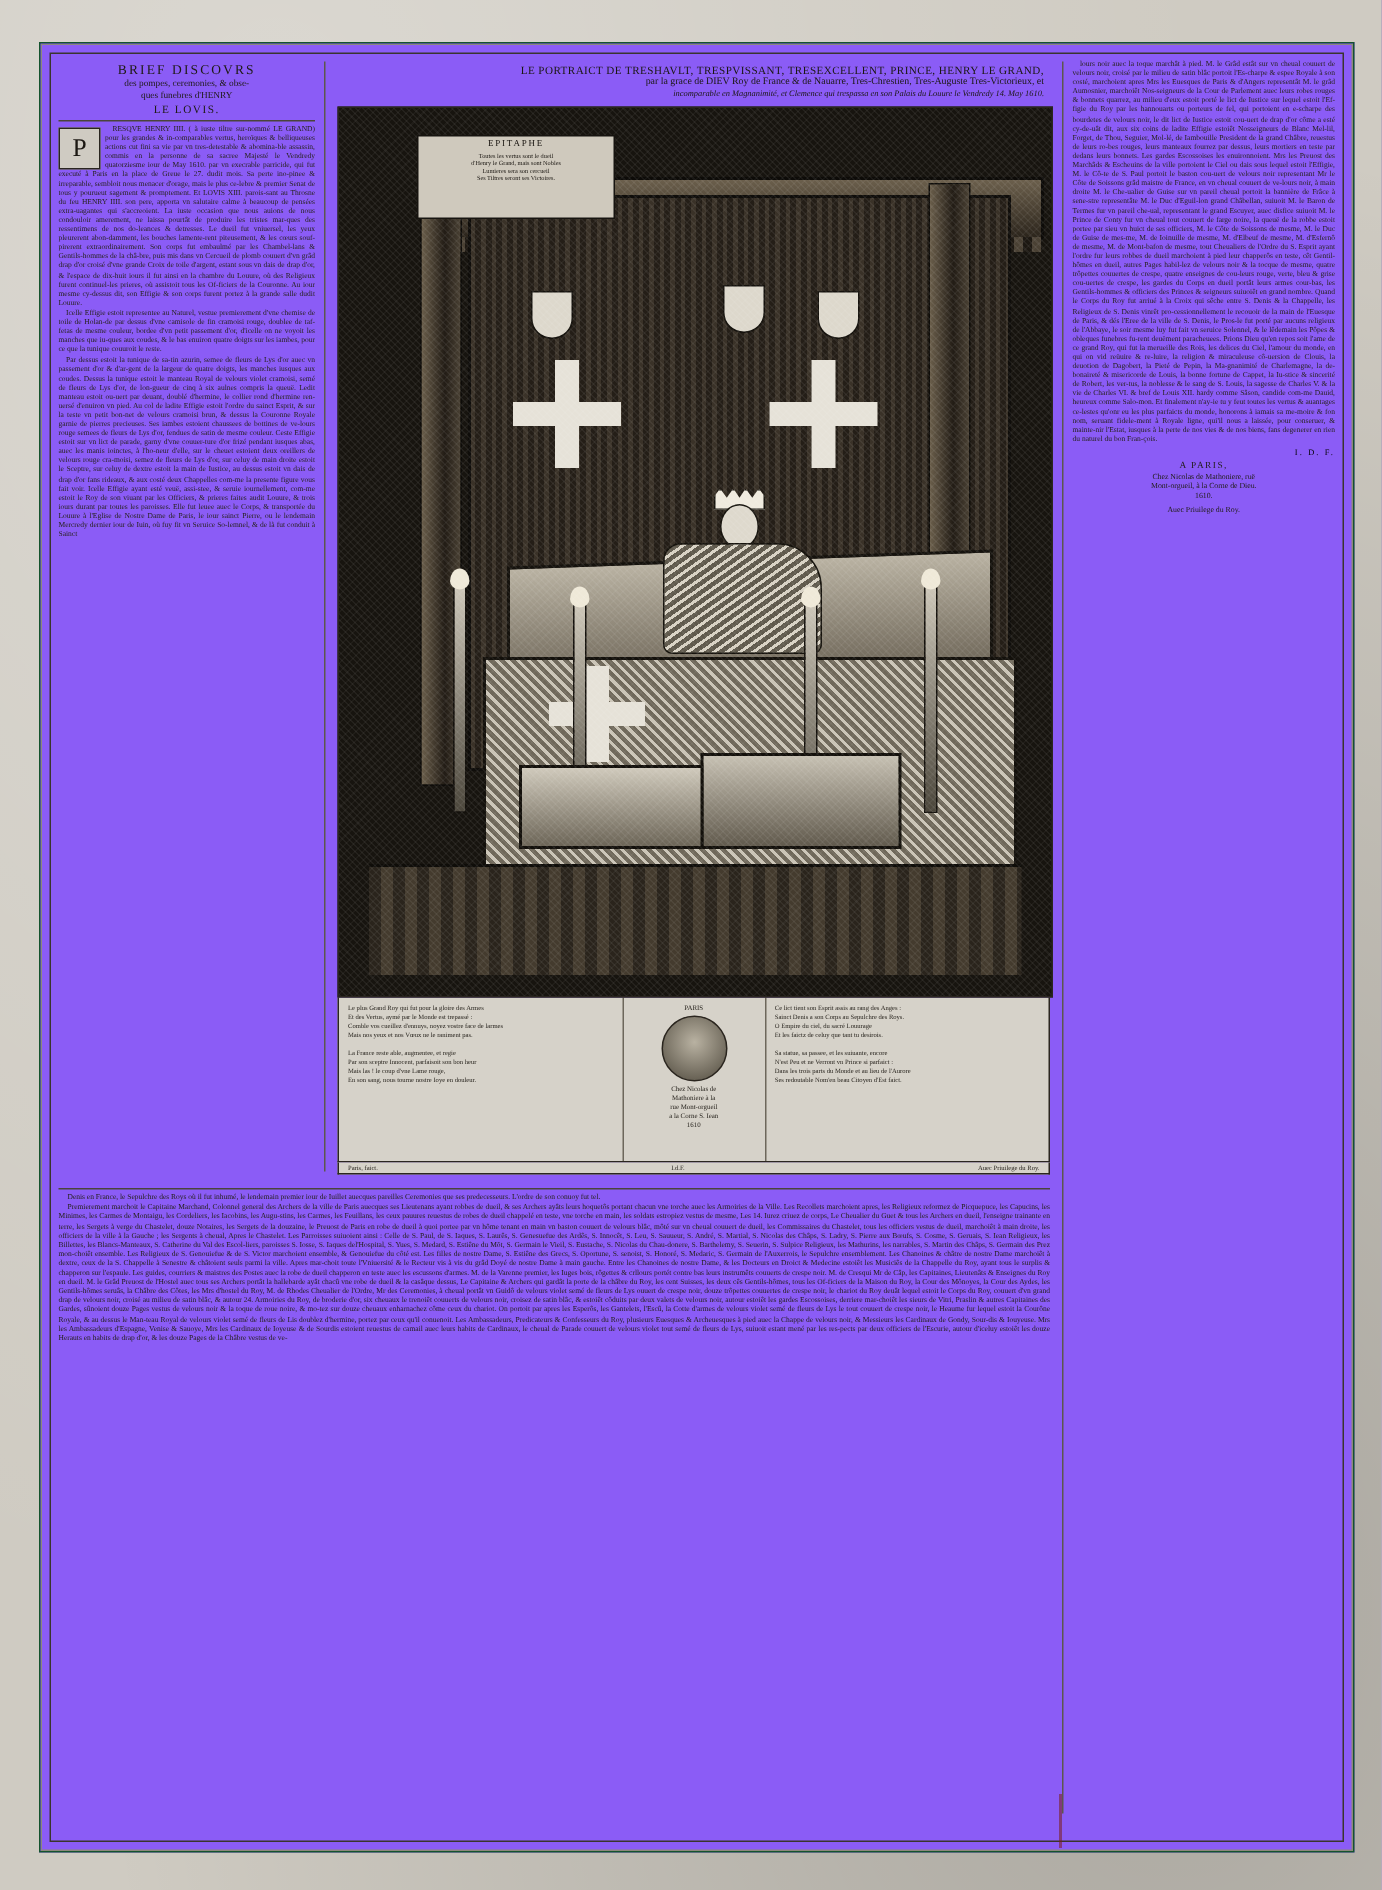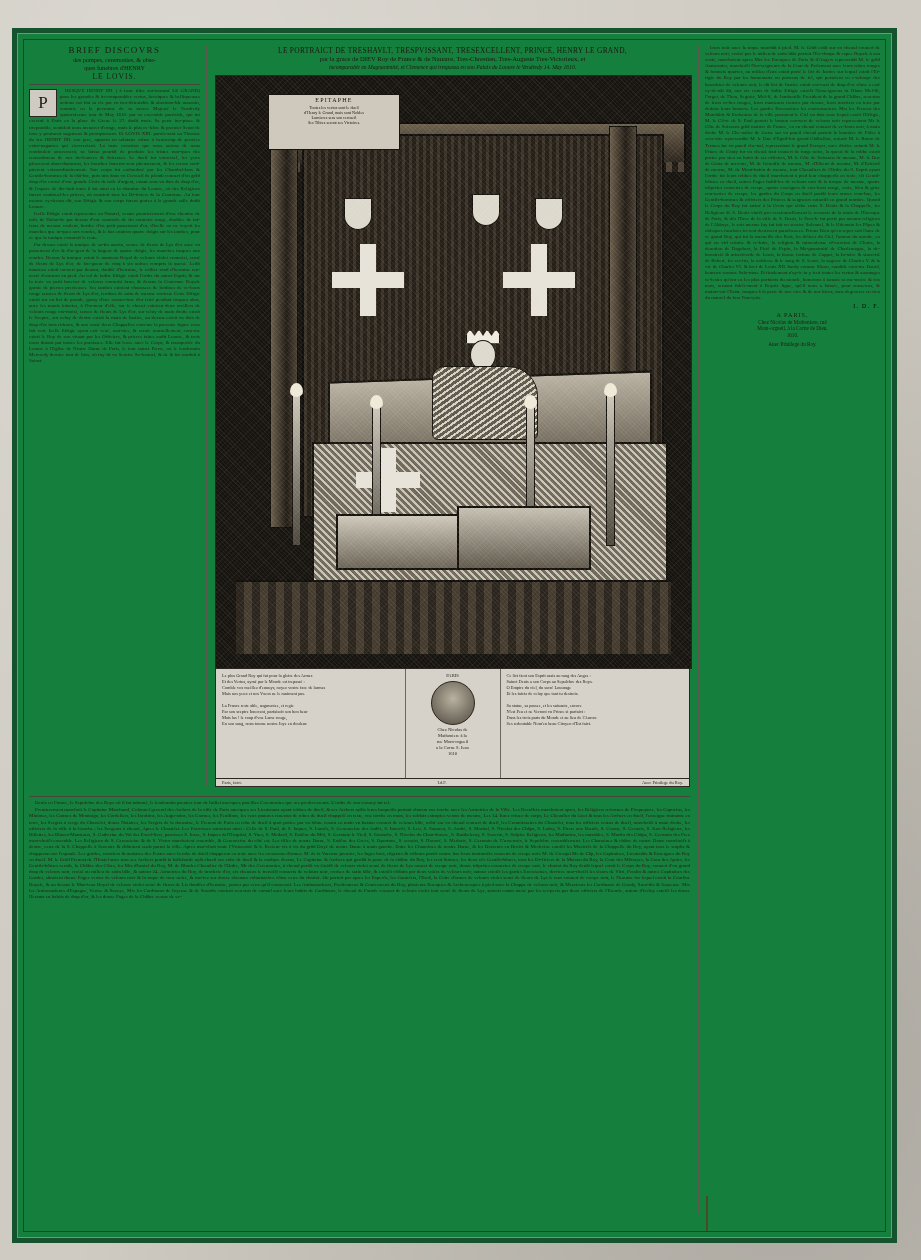--- a/index.html
+++ b/index.html
@@ -17,23 +17,23 @@
   }
   .sheet::before{
     content:"";position:absolute;inset:0;
     background:
       radial-gradient(ellipse at 20% 10%, rgba(255,255,255,.25), rgba(0,0,0,0) 60%),
       radial-gradient(ellipse at 85% 85%, rgba(0,0,0,.18), rgba(0,0,0,0) 65%);
     pointer-events:none;
   }
   
   .plate{
-    position:absolute;left:12px;top:28px;width:875px;height:1205px;
-    background:#15803d;
-    border:5px solid #14532d;
+    position:absolute;left:26px;top:28px;width:875px;height:1205px;
+    background:#8b5cf6;
+    border:1px solid #14532d;
     box-shadow:0 0 0 1px #8d887c inset;
   }
   .frame{
     position:absolute;left:6px;top:6px;right:6px;bottom:6px;
     border:1px solid #3a352d;
   }
   
   .cols{
     position:absolute;left:12px;top:12px;right:12px;bottom:12px;
     display:block;
@@ -76,21 +76,21 @@
   }
   .rule{height:1px;background:#4a443b;margin:3px 0;}
   .dropcapbox{
     float:left;width:26px;height:26px;margin:1px 3px 0 0;
     border:1px solid #2a2620;background:#cfcbc2;
     display:flex;align-items:center;justify-content:center;
     font-size:17px;color:#1c1813;font-family:"Liberation Serif", serif;
   }
   
   .title-band{
-    font-size:6.4px;line-height:8.2px;text-align:center;color:#1a1711;
+    font-size:6.4px;line-height:8.2px;text-align:right;color:#1a1711;
     padding:2px 4px 3px 4px;
   }
   .title-band .t1{font-size:7.4px;letter-spacing:.3px;}
   .title-band .t2{font-size:6.6px;}
   .title-band .t3{font-size:5.6px;font-style:italic;}
   
   .engraving{
     position:relative;
     width:100%;height:592px;
     border:1px solid #2b2620;

